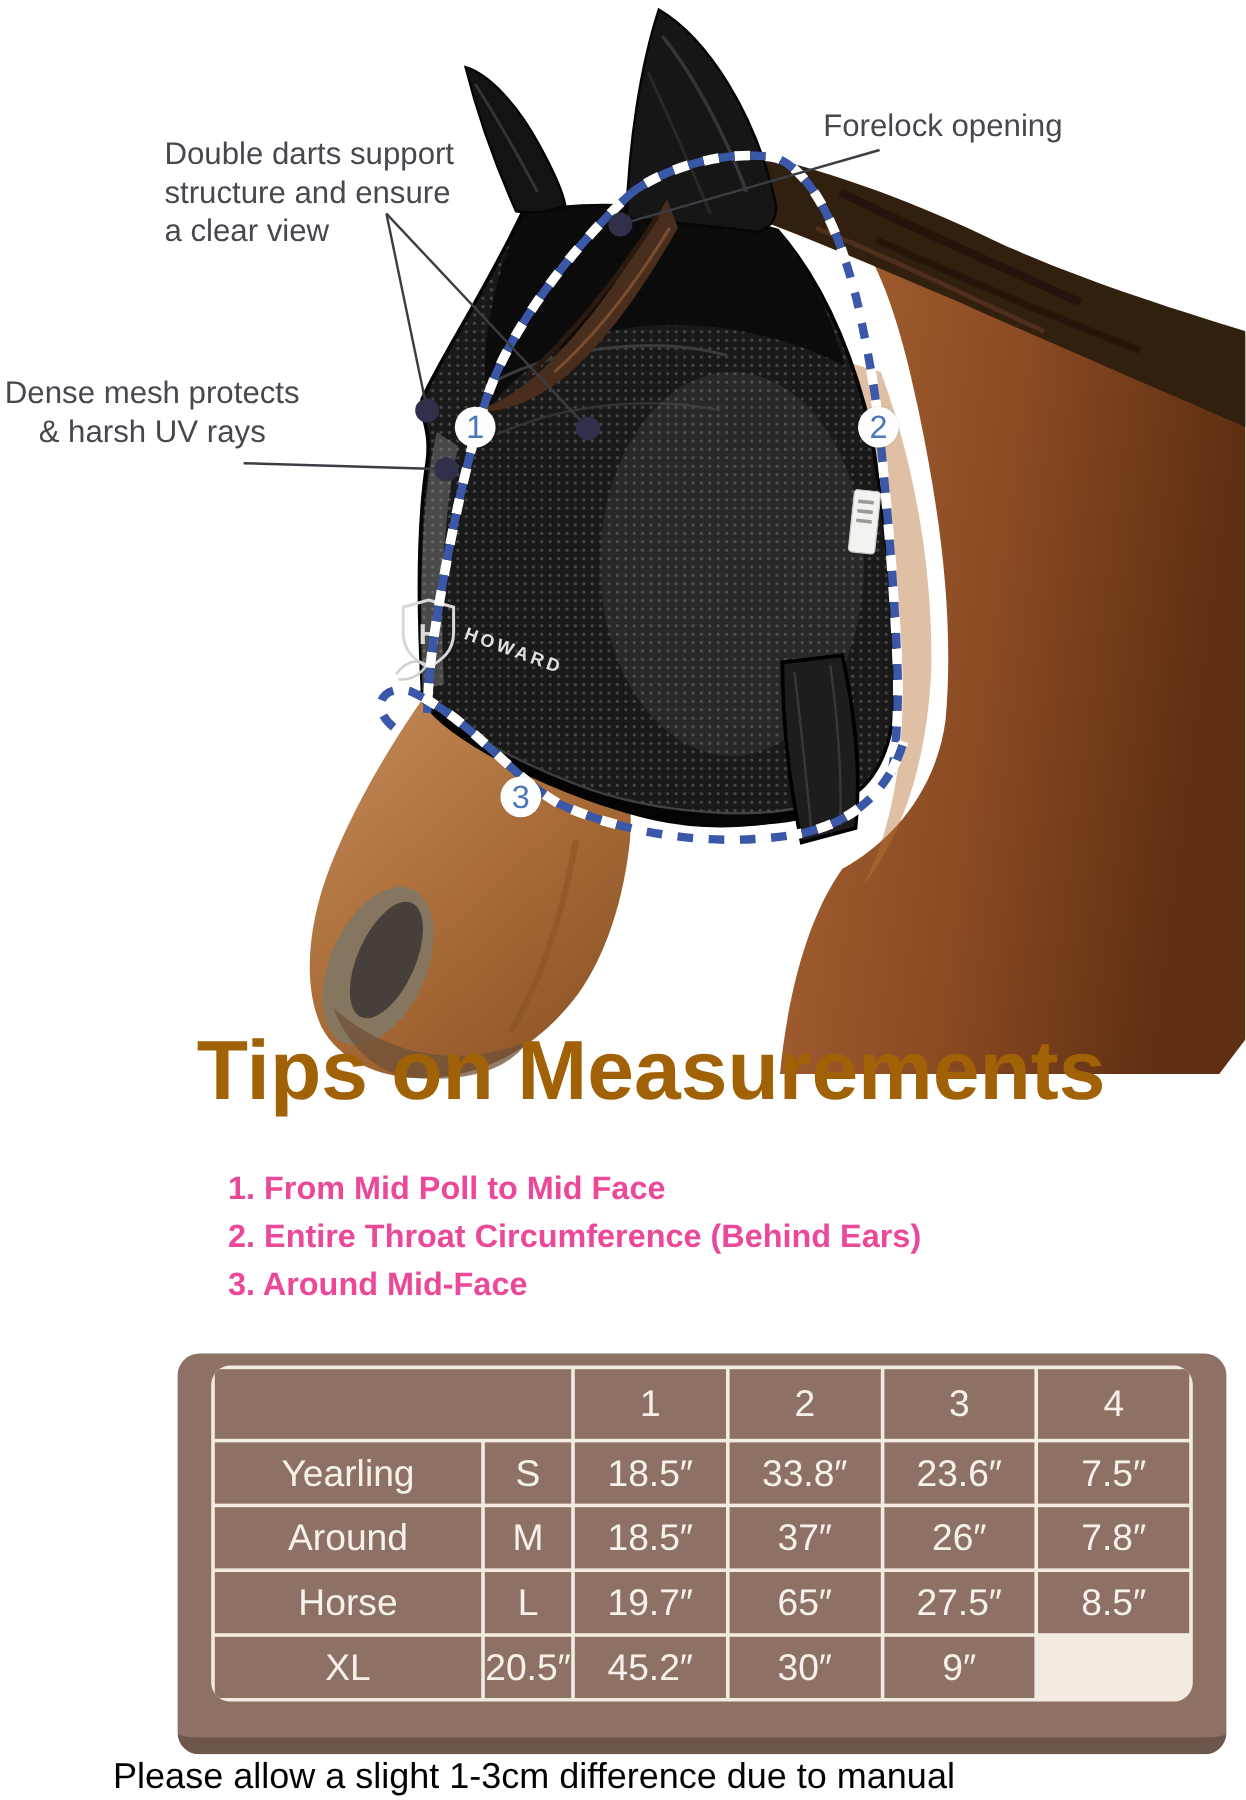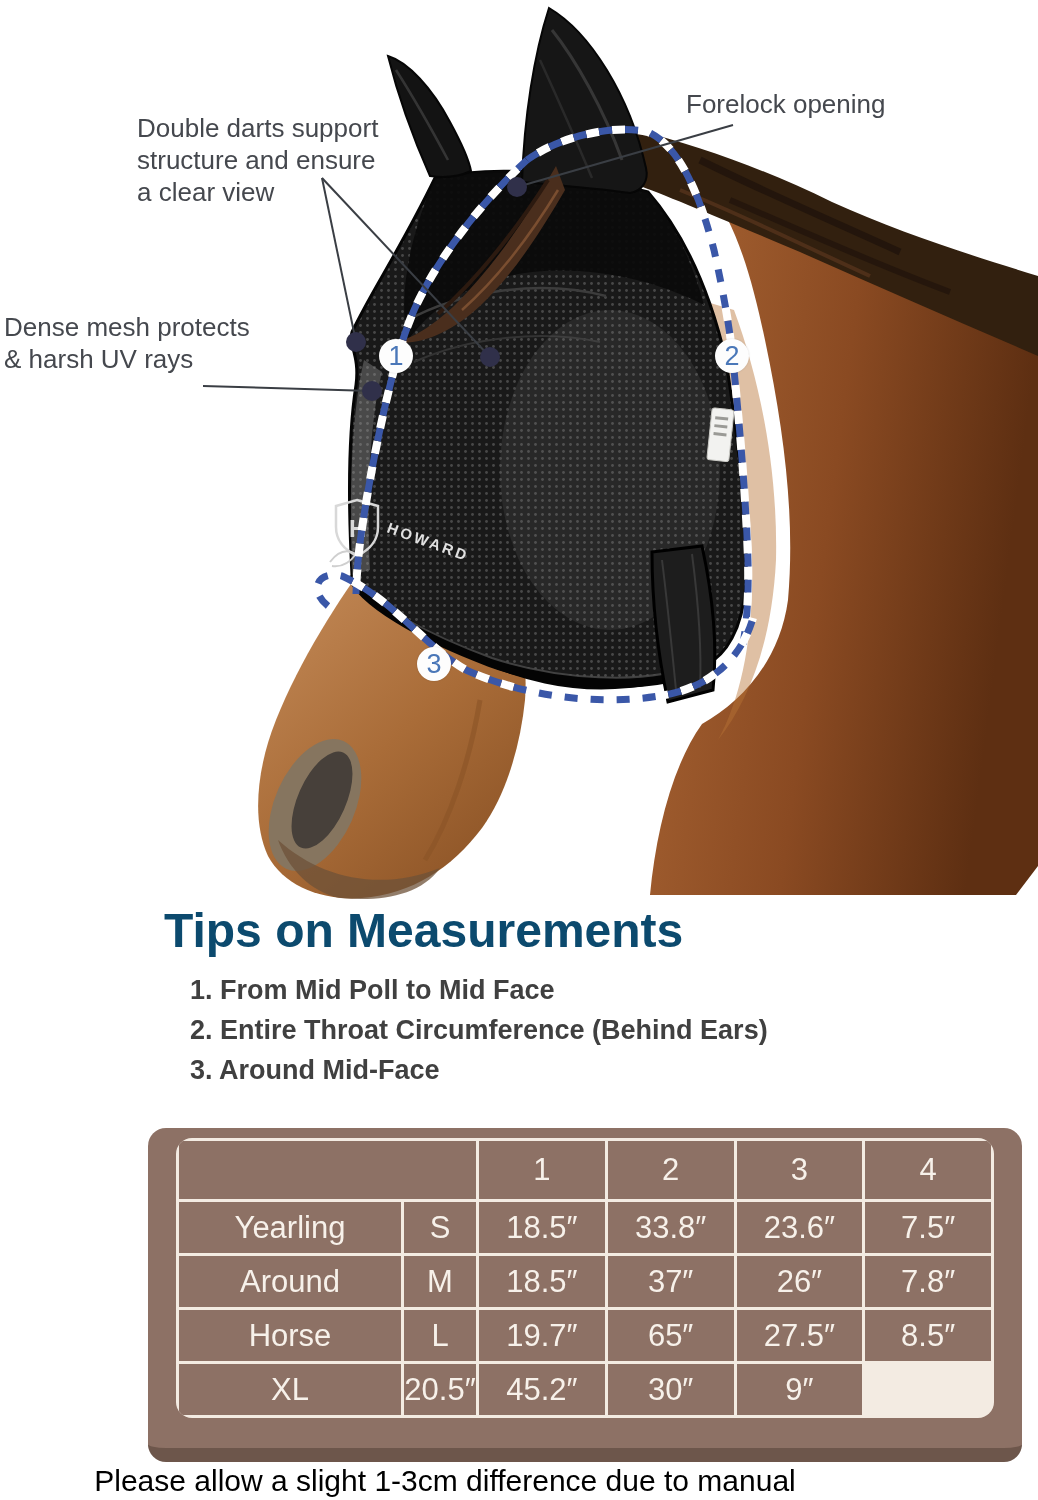--- a/index.html
+++ b/index.html
@@ -7,36 +7,36 @@
     position:relative;width:1038px;height:1500px;margin:0 auto;
     background:#ffffff;overflow:hidden;
     font-family:"Liberation Sans", sans-serif;color:#45484e;
   }
   .abs{position:absolute;}
   svg{display:block;}
   
   .callout{position:absolute;font-size:26px;line-height:32px;color:#45484e;white-space:nowrap;}
   .callout-dd{left:137px;top:112px;}
   .callout-fo{left:686px;top:88px;}
-  .callout-dm{left:4px;top:311px;}
+  .callout-dm{left:4px;top:311px;text-align:center;}
   
   .marker{
     position:absolute;width:34px;height:34px;border-radius:50%;
     background:#fdfdfd;color:#4a77b8;font-size:27px;line-height:34px;
     text-align:center;box-shadow:0 0 2px rgba(0,0,0,.15);
   }
   .marker-1{left:379px;top:339px;}
   .marker-2{left:715px;top:339px;}
   .marker-3{left:417px;top:647px;}
   
   .tips-title{
-    position:absolute;left:164px;top:903px;
-    font-size:48px;font-weight:bold;color:#0c4a6e;letter-spacing:0;
-  }
-  .tips-list{position:absolute;left:190px;top:970px;font-size:27px;font-weight:bold;color:#404040;line-height:40px;}
+    position:absolute;left:164px;top:852px;
+    font-size:70px;font-weight:bold;color:#a16207;letter-spacing:0;
+  }
+  .tips-list{position:absolute;left:190px;top:970px;font-size:27px;font-weight:bold;color:#ec4899;line-height:40px;}
   
   .size-panel{
     position:absolute;left:148px;top:1128px;width:874px;height:320px;
     background:#8d7165;border-radius:18px;border-bottom:14px solid #6d564b;
   }
   .size-grid{
     position:absolute;left:28px;top:10px;width:818px;height:280px;
     display:grid;grid-template-columns:222px 72px repeat(4,1fr);
     grid-template-rows:58px repeat(4,1fr);
     gap:3px;padding:3px;box-sizing:border-box;

